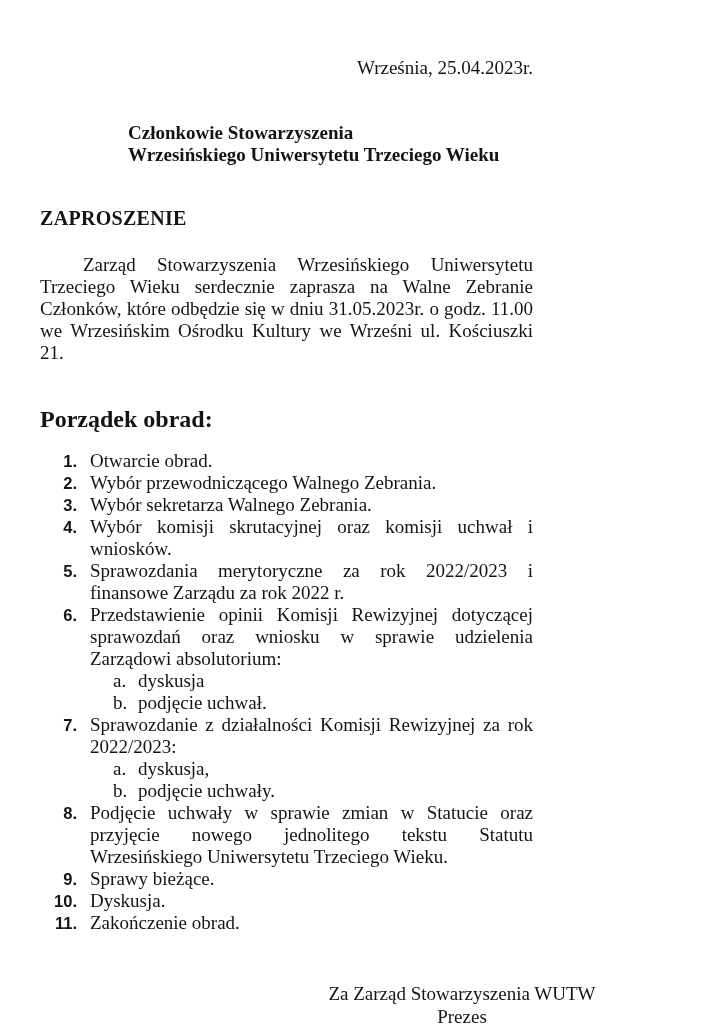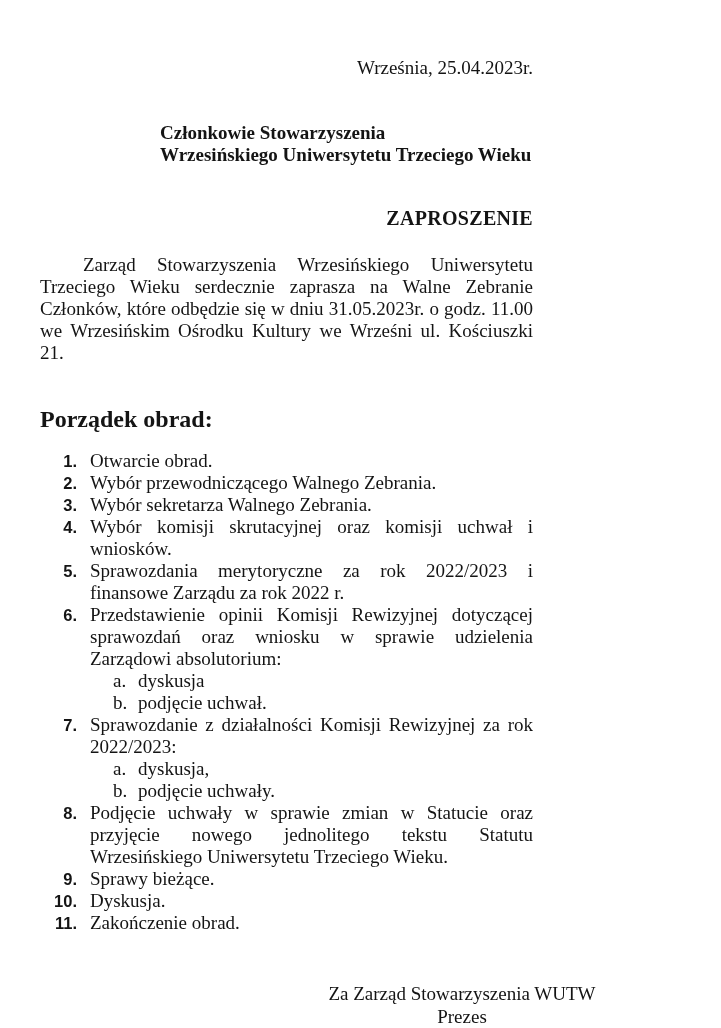--- a/index.html
+++ b/index.html
@@ -14,26 +14,26 @@
     font-size:19px;
     line-height:22px;
     overflow:hidden;
   }
   .dateline {
     padding-top:57px;
     text-align:right;
   }
   .addressee {
     margin-top:43px;
-    margin-left:120px;
+    margin-left:88px;
     font-weight:bold;
   }
   .doc-title {
     margin-top:41px;
-    text-align:right;
+    text-align:left;
     font-weight:bold;
     font-size:20px;
     letter-spacing:0.3px;
   }
   .intro {
     margin-top:25px;
     text-align:justify;
     text-indent:43px;
   }
   .b { font-weight:normal;margin-top:40px; }

